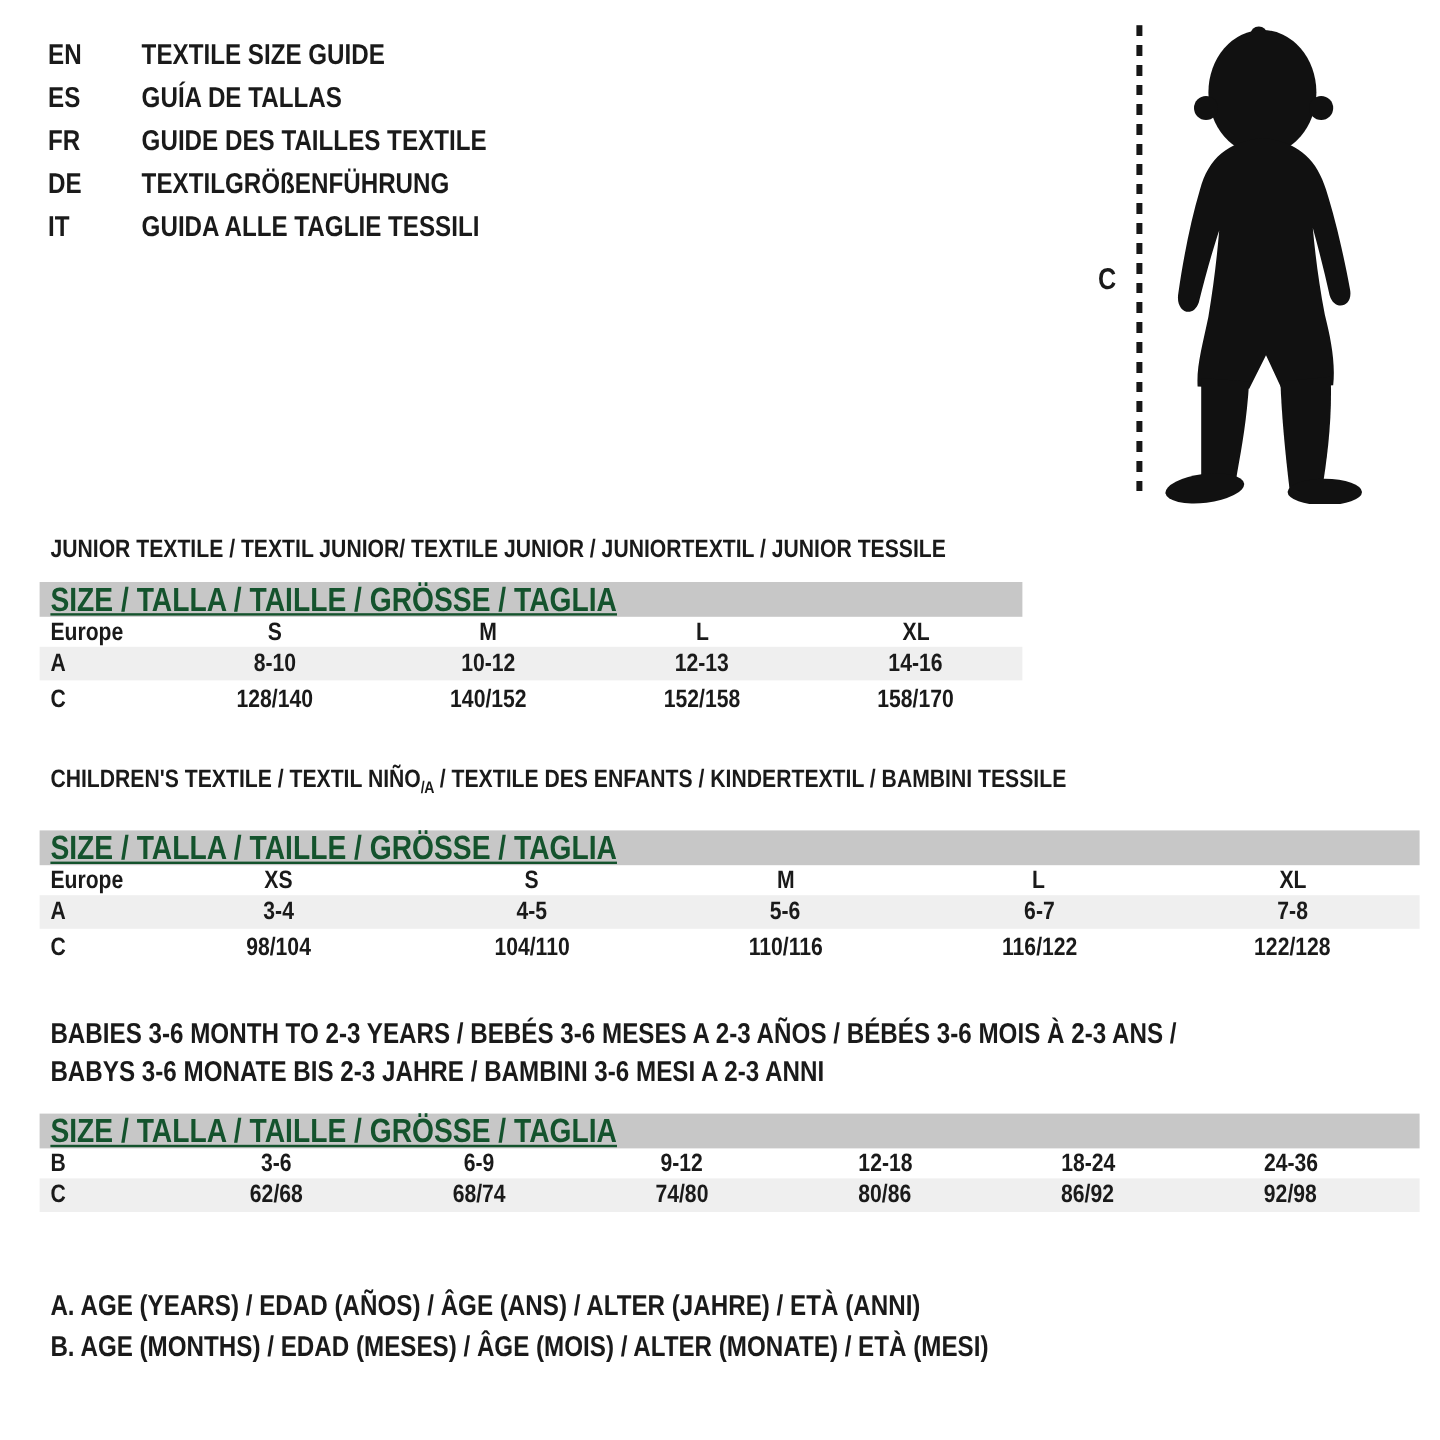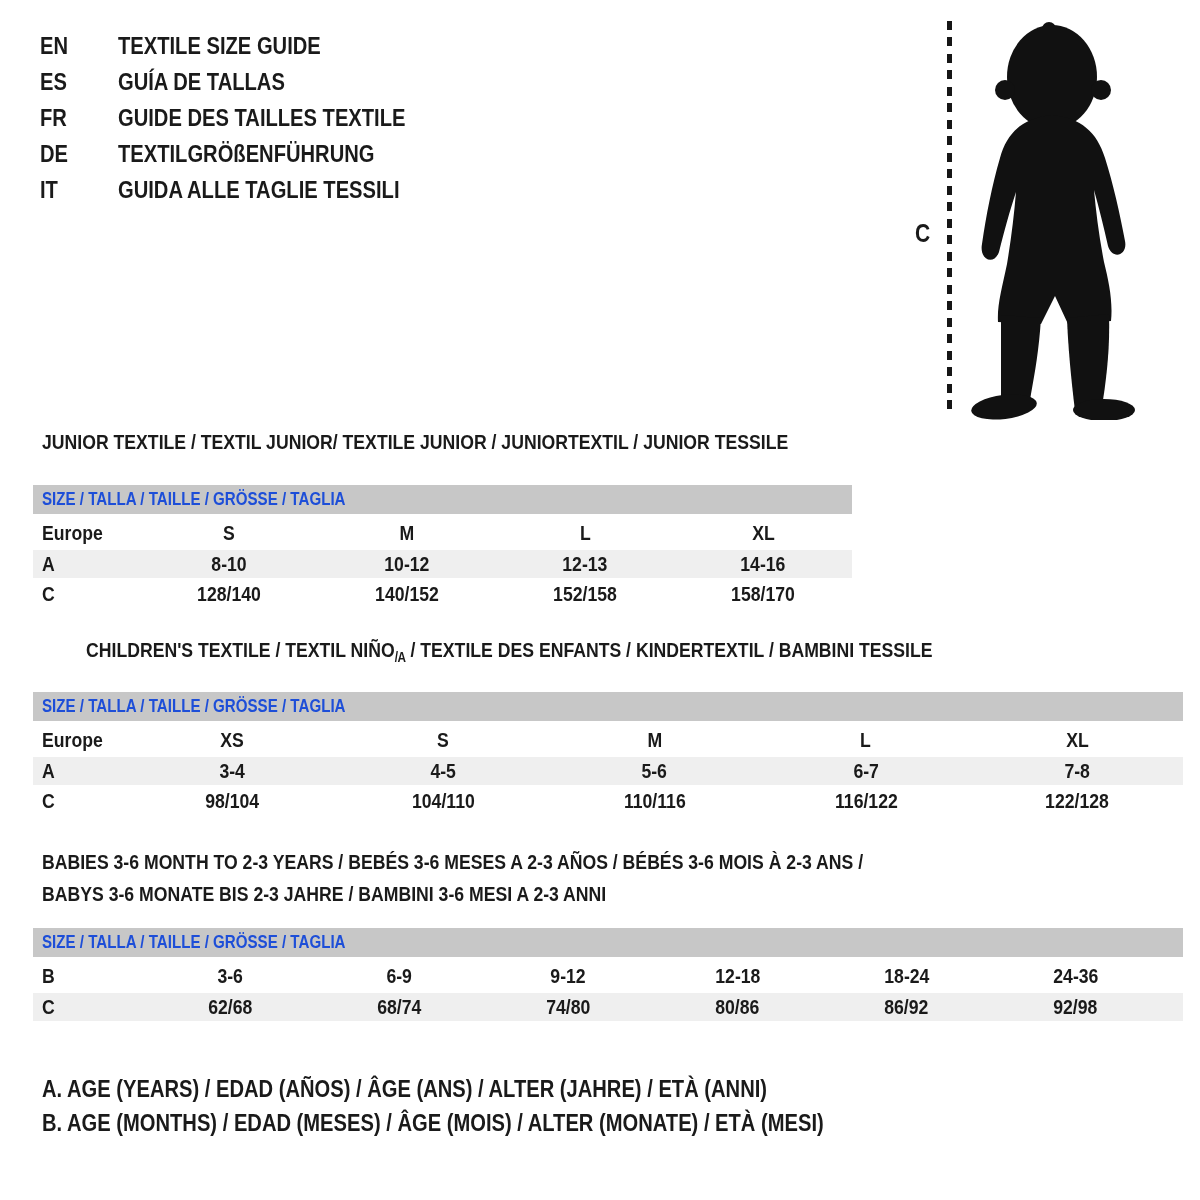--- a/index.html
+++ b/index.html
@@ -25,32 +25,32 @@
   .c-label{position:absolute;left:915px;top:219px;font-size:25px;}
   .toddler{position:absolute;left:961px;top:20px;}
 
   
   .sec-title{position:absolute;font-size:21px;line-height:24px;}
   .sub-a{font-size:14px;vertical-align:-5px;letter-spacing:-0.5px;}
 
   
   .table{position:absolute;}
   .band{background:#c7c7c7;height:29px;display:flex;align-items:center;
-    padding-left:9px;box-sizing:border-box;font-size:18px;color:#1d4ed8;margin-bottom:1px;}
+    padding-left:9px;box-sizing:border-box;font-size:28px;color:#14532d;margin-bottom:1px;text-decoration:underline;}
   .trow{display:grid;align-items:center;font-size:21px;}
   .trow .cell{text-align:center;}
   .trow .label{text-align:left;padding-left:9px;}
   .shaded{background:#efefef;}
-  .h35{height:35px;} .h31{height:31px;} .h28{height:28px;}
+  .h35{height:24px;} .h31{height:31px;} .h28{height:28px;}
   .junior{width:819px;} .junior .trow{grid-template-columns:107px repeat(4,1fr);}
   .children{width:1150px;} .children .trow{grid-template-columns:93px repeat(5,1fr);}
   .babies{width:1150px;} .babies .trow{grid-template-columns:113px repeat(6,169px);}
 
   
-  .babies-title{position:absolute;left:42px;top:846px;font-size:21px;line-height:32px;}
+  .babies-title{position:absolute;left:42px;top:846px;font-size:24px;line-height:32px;}
 
   
   .legend{position:absolute;left:42px;top:1072px;font-size:24px;line-height:34px;}
 </style>
 </head>
 <body>
 
 <div class="page">
 
   <div class="langs">
@@ -98,21 +98,21 @@
                C 151 240, 167 236, 164 221
                C 159 194, 152 163, 144 138
                C 136 112, 120 98, 91 95 Z"></path>
       <path d="M 40 295 L 80 298 C 78 330, 74 352, 70 374 L 68 386 L 40 384 C 40 355, 40 322, 40 295 Z"></path>
       <ellipse cx="43" cy="387" rx="33" ry="12" transform="rotate(-7 43 387)"></ellipse>
       <path d="M 106 298 L 148 294 C 149 326, 146 354, 142 380 L 140 392 L 114 391 C 110 358, 107 326, 106 298 Z"></path>
       <ellipse cx="143" cy="390" rx="31" ry="11"></ellipse>
     </g>
   </svg>
 
-  <div class="sec-title" style="left:42px;top:430px;text-align:center;">
+  <div class="sec-title" style="left:42px;top:446px;text-align:center;">
     <span class="cl">JUNIOR TEXTILE / TEXTIL JUNIOR/ TEXTILE JUNIOR / JUNIORTEXTIL / JUNIOR TESSILE</span>
   </div>
   <div class="table junior" style="left:33px;top:485px;">
     <div class="band">
       <span class="cl">SIZE / TALLA / TAILLE / GRÖSSE / TAGLIA</span>
     </div>
     <div class="trow h35">
       <div class="cell label"><span class="cl">Europe</span></div>
       <div class="cell"><span class="cx">S</span></div>
       <div class="cell"><span class="cx">M</span></div>
@@ -128,21 +128,21 @@
     </div>
     <div class="trow h31">
       <div class="cell label"><span class="cl">C</span></div>
       <div class="cell"><span class="cx">128/140</span></div>
       <div class="cell"><span class="cx">140/152</span></div>
       <div class="cell"><span class="cx">152/158</span></div>
       <div class="cell"><span class="cx">158/170</span></div>
     </div>
   </div>
 
-  <div class="sec-title" style="left:42px;top:638px;margin-left:44px;">
+  <div class="sec-title" style="left:42px;top:638px;">
     <span class="cl"><span>CHILDREN'S TEXTILE / TEXTIL NIÑO</span><span class="sub-a">/A</span><span> / TEXTILE DES ENFANTS / KINDERTEXTIL / BAMBINI TESSILE</span></span>
   </div>
   <div class="table children" style="left:33px;top:692px;">
     <div class="band">
       <span class="cl">SIZE / TALLA / TAILLE / GRÖSSE / TAGLIA</span>
     </div>
     <div class="trow h35">
       <div class="cell label"><span class="cl">Europe</span></div>
       <div class="cell"><span class="cx">XS</span></div>
       <div class="cell"><span class="cx">S</span></div>

